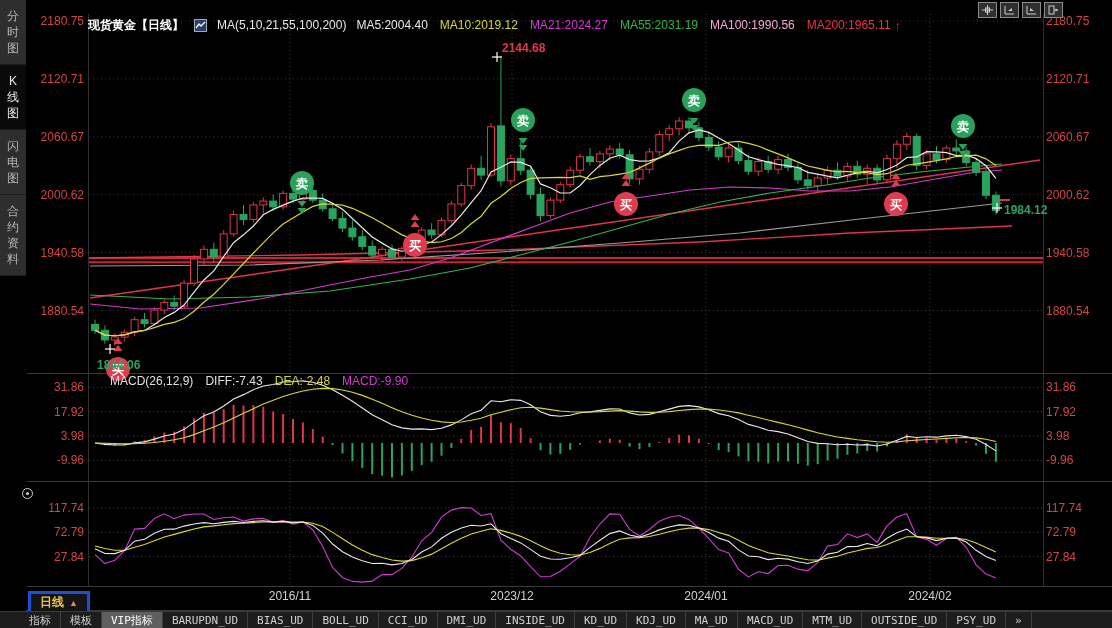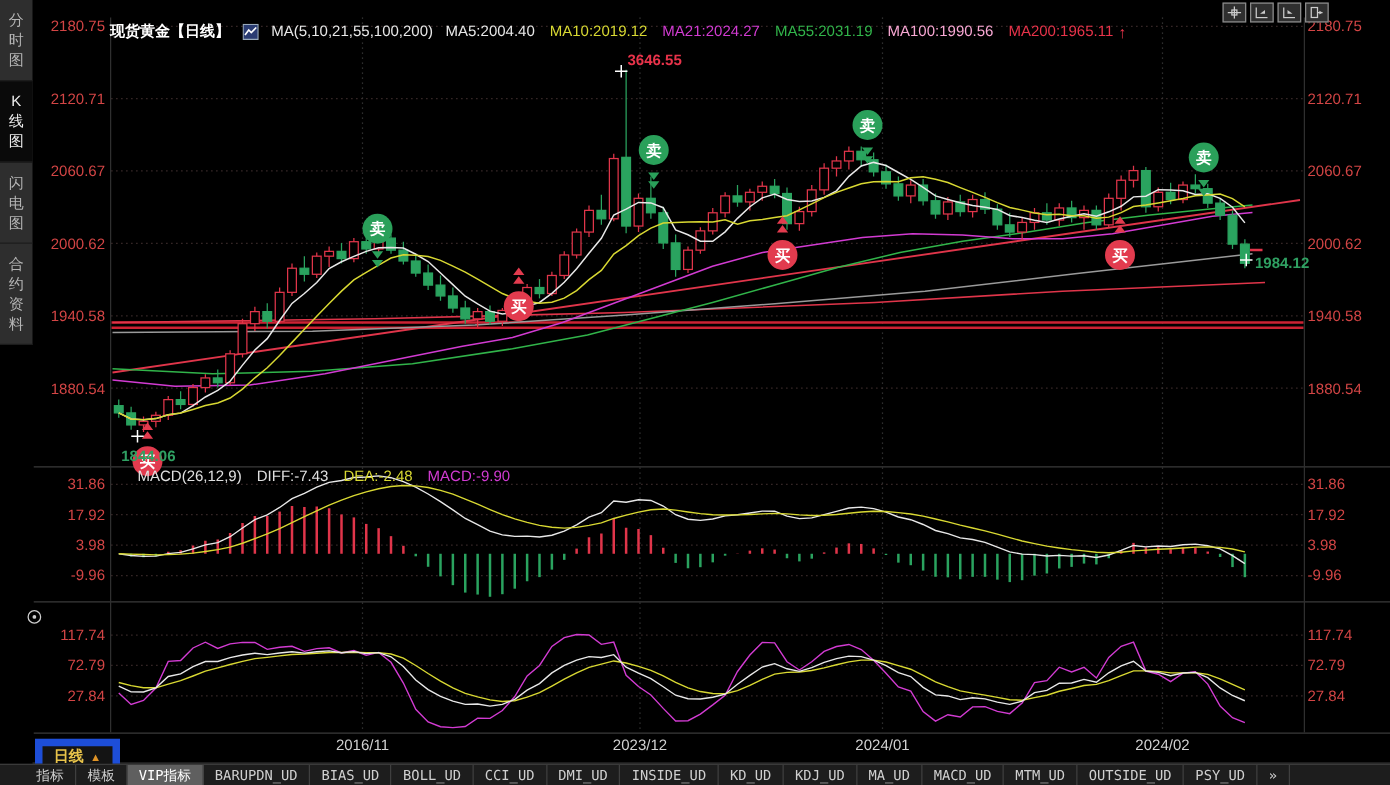--- a/index.html
+++ b/index.html
@@ -25,21 +25,21 @@
   
   .ind-header{position:absolute;height:14px;display:flex;gap:12px;font-size:12px;white-space:nowrap;z-index:6;}
   
   .axlab{position:absolute;font-size:12px;z-index:4;}
   .axlab.l{left:28px;width:56px;text-align:right;}
   .axlab.r{left:1046px;width:62px;text-align:left;}
   .datelab{position:absolute;width:60px;text-align:center;top:589px;font-size:12px;color:#d2d2d2;z-index:4;}
   .ptlab{position:absolute;font-size:12px;font-weight:bold;z-index:7;}
   
   .period-btn{position:absolute;left:28px;top:591px;width:56px;height:17px;background:#141414;
-              border:6px solid #1d4ed8;display:flex;align-items:center;justify-content:center;gap:5px;
+              border:3px solid #1d4ed8;display:flex;align-items:center;justify-content:center;gap:5px;
               font-size:12px;cursor:pointer;z-index:6;}
   .period-btn .plabel{color:#e8c34a;font-weight:bold;}
   .period-btn .tri{color:#e09427;font-size:9px;}
   
   .tabbar{position:absolute;left:0;top:611px;width:1112px;height:17px;background:#1d1d1d;
           border-top:1px solid #3a3a3a;display:flex;align-items:stretch;padding-left:20px;
           box-sizing:border-box;z-index:6;}
   .tab{display:flex;align-items:center;padding:0 9px;border-right:1px solid #3f3f3f;
        color:#cfcfcf;font-size:11px;font-family:"DejaVu Sans Mono","Liberation Sans",monospace;
        cursor:pointer;white-space:nowrap;}
@@ -582,17 +582,17 @@
       <span class="tab">KDJ_UD</span>
       <span class="tab">MA_UD</span>
       <span class="tab">MACD_UD</span>
       <span class="tab">MTM_UD</span>
       <span class="tab">OUTSIDE_UD</span>
       <span class="tab">PSY_UD</span>
       <span class="tab">»</span>
     </div>
 
   <div id="label-layer">
-      <div class="ptlab" style="left: 502px; top: 41px; color: rgb(232, 51, 74);">3646.55</div>
+      <div class="ptlab" style="left: 502px; top: 41px; color: rgb(232, 51, 74);">2144.68</div>
       <div class="ptlab" style="left: 97px; top: 345px; color: rgb(47, 160, 98); margin-top: 13px;">1844.06</div>
       <div class="ptlab" style="left: 1004px; top: 203px; color: rgb(47, 160, 98);">1984.12</div>
     </div>
 </div>
 
 </body></html>

